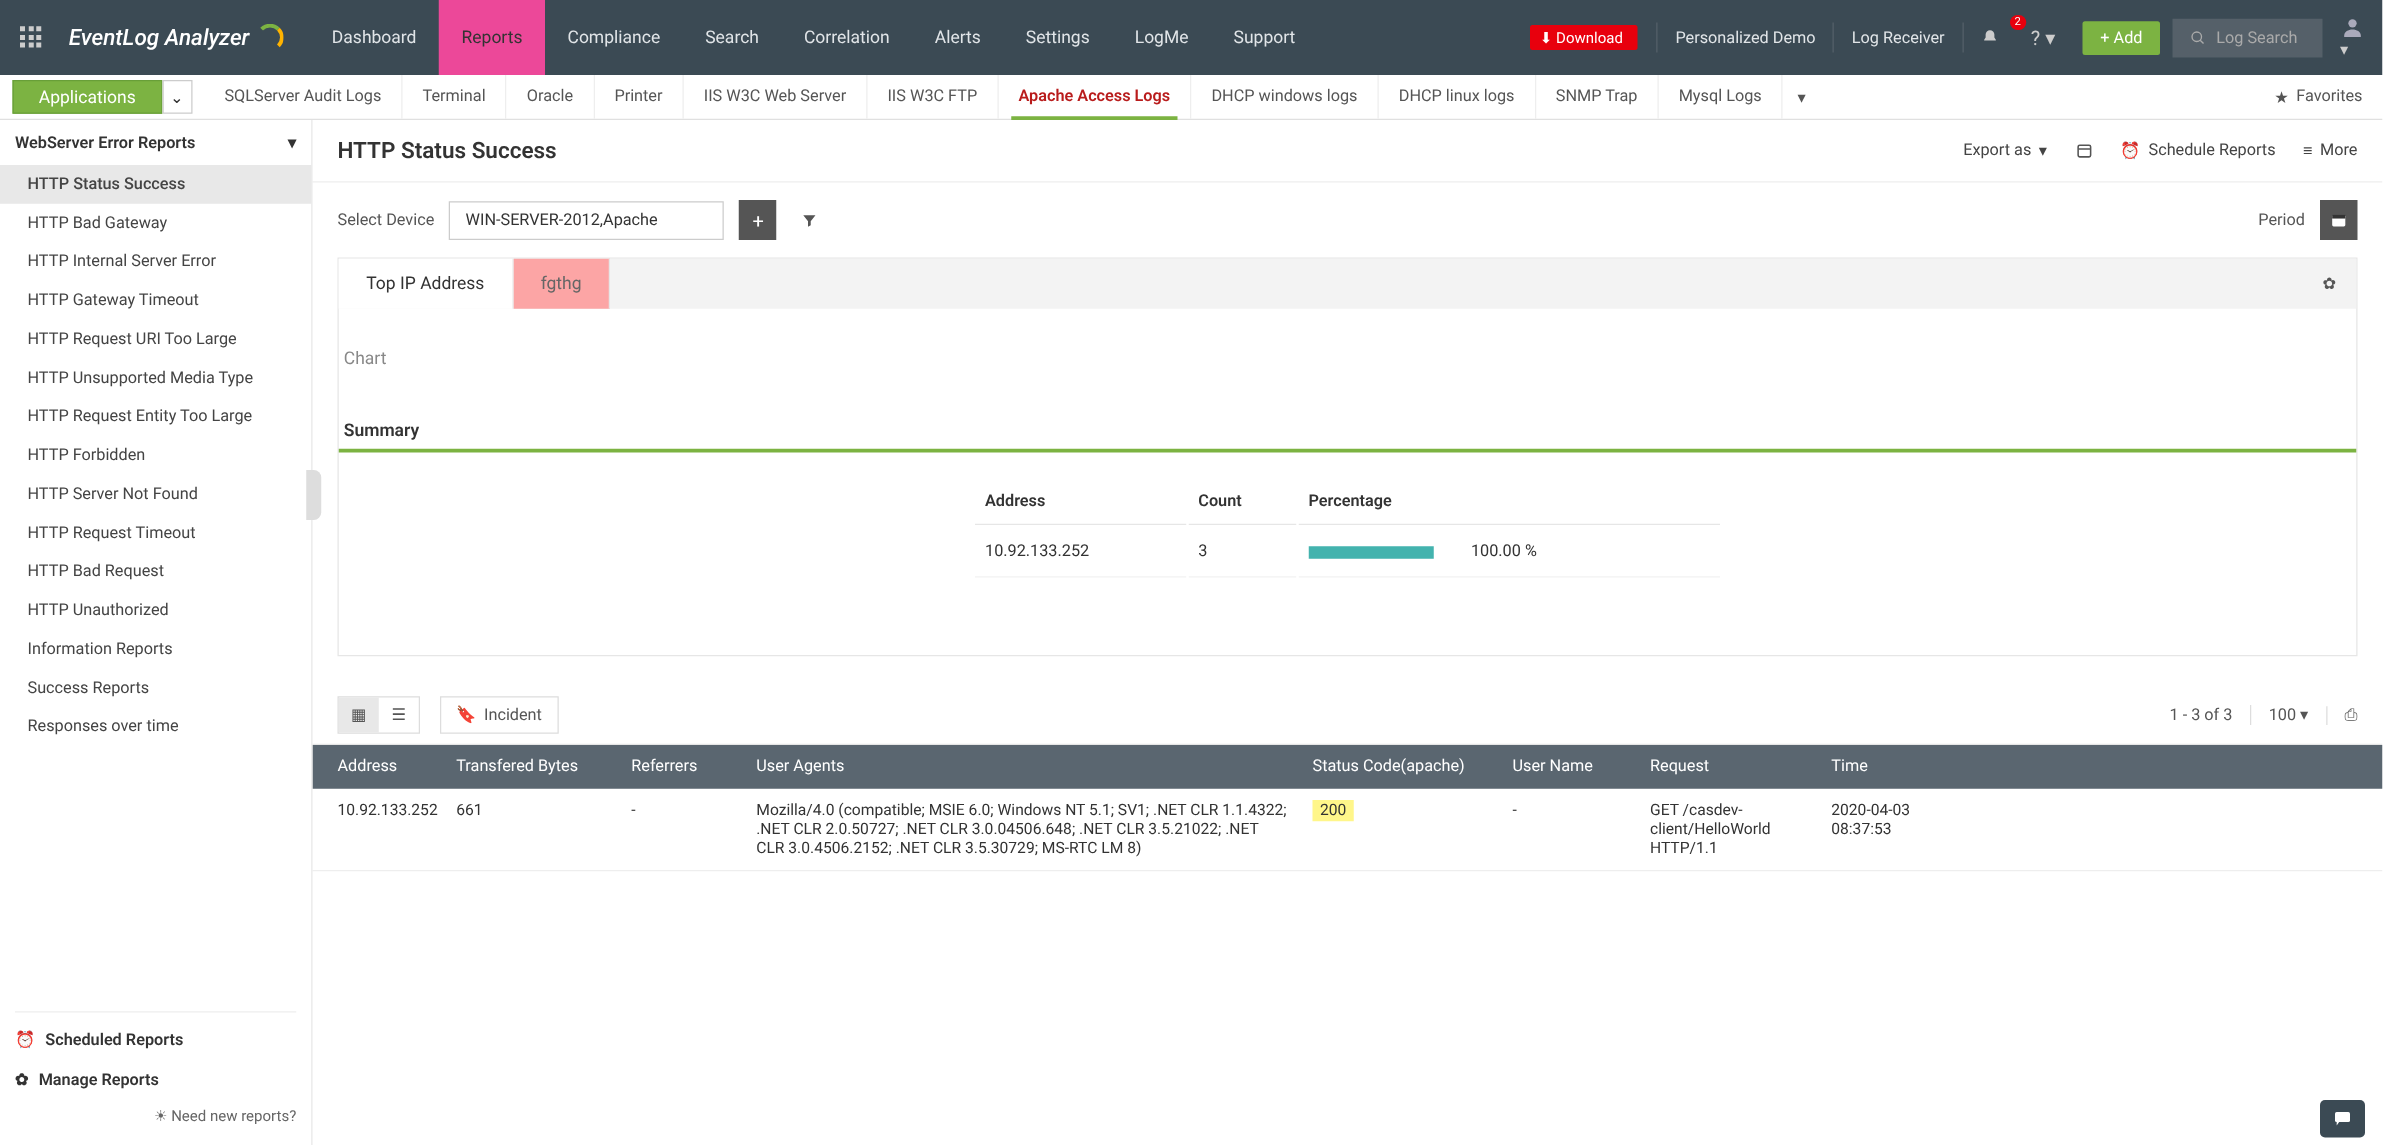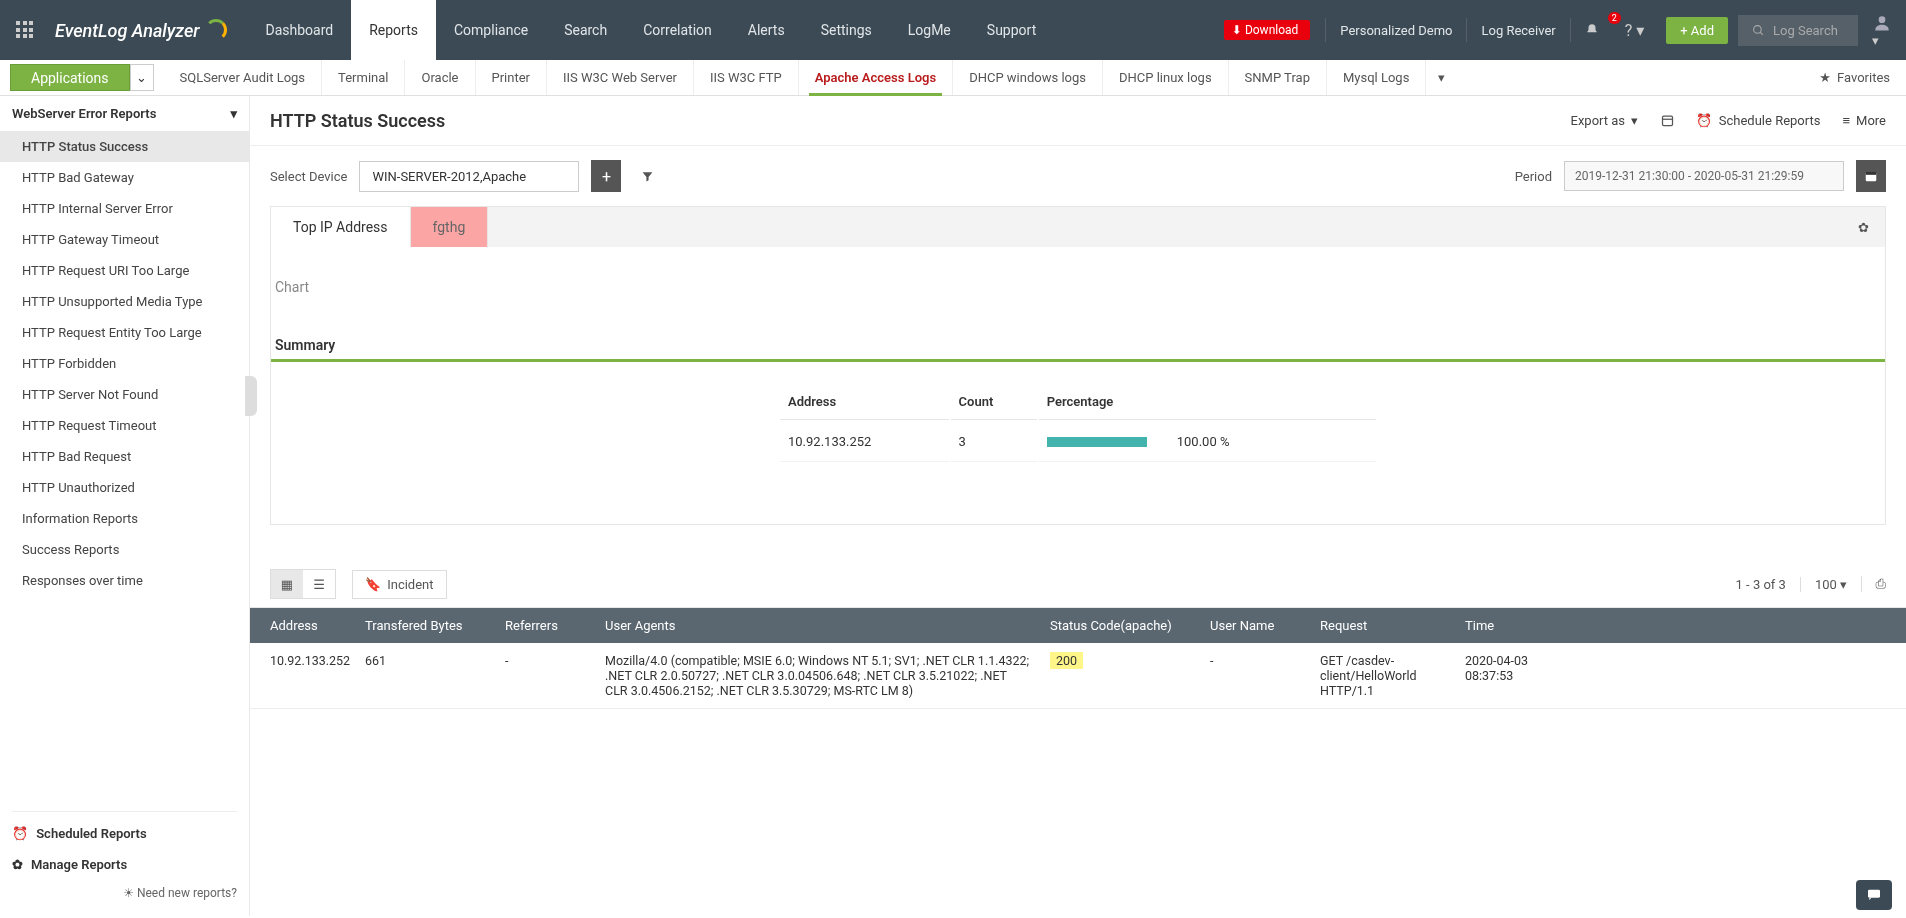--- a/index.html
+++ b/index.html
@@ -5,21 +5,21 @@
 * { box-sizing: border-box; margin: 0; padding: 0; font-family: -apple-system, BlinkMacSystemFont, "Segoe UI", Roboto, Arial, sans-serif; }
 body { background: #fff; font-size: 13px; color: #333; }
 .topbar { background: #3b4a54; height: 60px; display: flex; align-items: center; color: #fff; }
 .apps-icon { width: 50px; display:flex; justify-content:center; align-items:center; }
 .apps-grid { width:18px; height:18px; display:grid; grid-template-columns:repeat(3,1fr); gap:2px; }
 .apps-grid span { background:#ccc; width:4px; height:4px; }
 .logo { display:flex; align-items:center; font-size:18px; font-weight:500; padding:0 20px 0 5px;font-style:italic; }
 .logo-swirl { width:22px; height:22px; border:3px solid transparent; border-top-color:#7cb342; border-right-color:#ffb300; border-radius:50%; margin-left:6px; }
 .main-nav { display:flex; height:100%; }
 .main-nav .nav-item { padding:0 18px; display:flex; align-items:center; cursor:pointer; color:#e1e5e8; font-size:14px; }
-.main-nav .nav-item.active { background:#ffffff; color:#333; }
+.main-nav .nav-item.active { background:#ec4899; color:#333; }
 .top-right { margin-left:auto; display:flex; align-items:center; height:100%; }
 .download-btn { background:#e8000d; color:#fff; padding:3px 12px 3px 8px; font-size:12px; margin-right:15px; cursor:pointer; border-radius:2px; }
 .download-btn::before { content:"⬇ "; }
 .top-link { color:#e1e5e8; padding:0 14px; border-left:1px solid #556069; height:24px; display:flex; align-items:center; font-size:13px; cursor:pointer; }
 .bell { position:relative; color:#ccc; }
 .bell-badge { position:absolute; top:-6px; right:-8px; background:#e8000d; color:#fff; font-size:9px; padding:1px 4px; border-radius:8px; }
 .add-btn { background:#7cb342; color:#fff; padding:6px 14px; margin:0 10px; cursor:pointer; font-size:13px; border-radius:2px; }
 .search-box { background:#556069; color:#aaa; padding:8px 14px; display:flex; align-items:center; gap:8px; margin-right:0; width:120px; font-size:13px; }
 .help-q { color:#ccc; padding:0 12px; cursor:pointer; font-size:16px; }
 .user-icon { color:#ccc; padding:0 14px; cursor:pointer; }
@@ -49,21 +49,21 @@
 .head-actions { margin-left:auto; display:flex; align-items:center; gap:22px; color:#444; font-size:13px; }
 .head-actions .ha { display:flex; align-items:center; gap:6px; cursor:pointer; }
 .toolbar { display:flex; align-items:center; padding:14px 20px; gap:12px; }
 .tlabel { color:#555; font-size:13px; }
 .device-sel { border:1px solid #ccc; padding:7px 12px; width:220px; font-size:13px; color:#333; }
 .sq-btn { width:30px; height:32px; background:#555; color:#fff; display:flex; align-items:center; justify-content:center; cursor:pointer; font-size:16px; }
 .filter-btn { width:28px; height:28px; display:flex; align-items:center; justify-content:center; cursor:pointer; color:#555; }
 .period-wrap { margin-left:auto; display:flex; align-items:center; gap:12px; }
 .period-input { border:1px solid #ccc; background:#f8f8f8; padding:7px 10px; width:280px; font-size:12px; color:#666; }
 .cal-btn { width:30px; height:32px; background:#555; color:#fff; display:flex; align-items:center; justify-content:center; cursor:pointer; }
-.tab-card { margin:0 20px 36px; border:1px solid #e6e6e6; background:#fff; }
+.tab-card { margin:0 20px 24px; border:1px solid #e6e6e6; background:#fff; }
 .tab-row { display:flex; background:#f3f3f3; align-items:center; }
 .tab-row .tab { padding:12px 22px; background:#fff; color:#333; cursor:pointer; border-right:1px solid #e6e6e6; font-size:14px; }
 .tab-row .tab.inactive { background:#fca5a5; color:#666; }
 .tab-row .gear { margin-left:auto; padding:0 16px; color:#555; cursor:pointer; }
 .inner-tabs { display:flex; justify-content:center; gap:30px; padding:26px 0 10px;flex-direction:column; }
 .inner-tabs .itab { padding:6px 4px; color:#888; cursor:pointer; font-size:14px; }
 .inner-tabs .itab.active { color:#333; font-weight:600; border-bottom:3px solid #7cb342; }
 .summary-table { width:600px; margin:10px auto 60px; }
 .summary-table th { text-align:left; padding:10px 8px; font-weight:600; font-size:13px; border-bottom:1px solid #e6e6e6; }
 .summary-table td { padding:12px 8px; font-size:13px; border-bottom:1px solid #f2f2f2; }
@@ -241,21 +241,20 @@
       <span class="tlabel">Select Device</span>
       <div class="device-sel">WIN-SERVER-2012,Apache</div>
       <div class="sq-btn">+</div>
       <div class="filter-btn">
         <svg width="13" height="13" viewBox="0 0 24 24" fill="#555">
             <path d="M3 4h18l-7 9v6l-4 2v-8z"></path>
           </svg>
       </div>
       <div class="period-wrap">
         <span class="tlabel">Period</span>
-        <div class="period-input">2019-12-31 21:30:00 - 2020-05-31 21:29:59</div>
         <div class="cal-btn">
           <svg width="14" height="14" viewBox="0 0 24 24" fill="#fff">
               <rect x="3" y="5" width="18" height="16" rx="2"></rect>
               <rect x="3" y="5" width="18" height="5" fill="#333"></rect>
             </svg>
         </div>
       </div>
     </div>
 
     <div class="tab-card">

